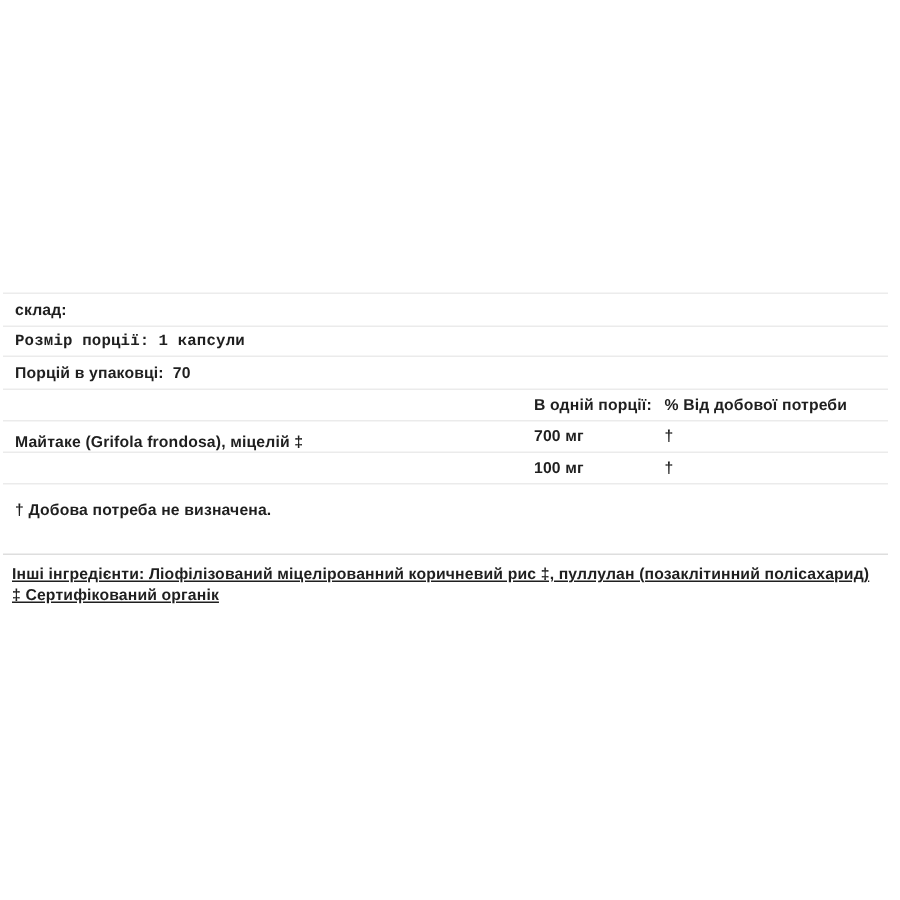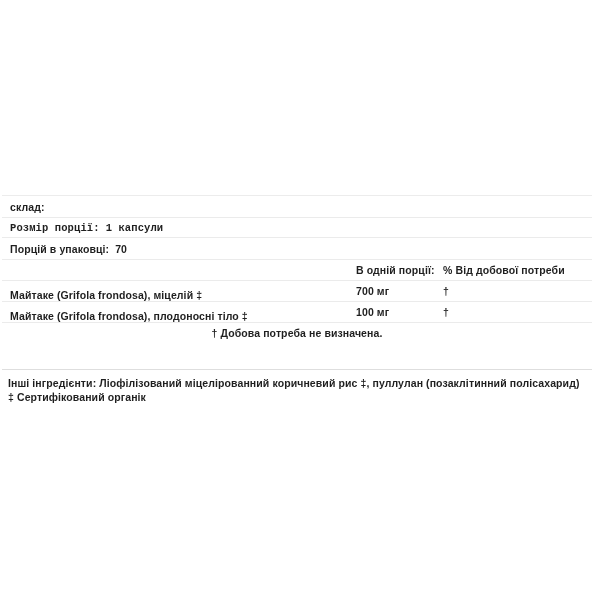--- a/index.html
+++ b/index.html
@@ -37,28 +37,29 @@
   .r-data    { height: 21px; align-items: flex-end; }
   .col-amount { position: absolute; left: 319px; top: 50%; transform: translateY(-50%); margin-left: 35px; }
   .col-dv     { position: absolute; left: 441px; top: 50%; transform: translateY(-50%); }
   .gapval { margin-left: 6px; }
   .footnotes {
     border-bottom: 1px solid #dedede;
     box-sizing: border-box;
     height: 47px;
     padding: 4px 8px 17px 8px;
     display: flex;
-    flex-direction: row;
+    flex-direction: column;
     justify-content: space-around;
   }
   .footnote-line { line-height: 12px; }
   .other-ingredients {
     padding: 6px 10px 0 6px;
     line-height: 14px;
     max-width: 578px;
+    text-decoration: underline;
   }
 </style>
 </head>
 <body>
 
 <div class="label-panel">
 
   <div class="row first r-title">
     <span>склад:</span>
   </div>
@@ -78,21 +79,20 @@
     <span class="col-dv">% Від добової потреби</span>
   </div>
 
   <div class="row r-data">
     <span>Майтаке (Grifola frondosa), міцелій ‡</span>
     <span class="col-amount">700 мг</span>
     <span class="col-dv">†</span>
   </div>
 
   <div class="row r-data">
-    <span>Майтаке (Grifola frondosa), плодоносні тіло ‡</span>
     <span class="col-amount">100 мг</span>
     <span class="col-dv">†</span>
   </div>
 
   <div class="footnotes">
     <div class="footnote-line">† Добова потреба не визначена.</div>
   </div>
 
   <div class="other-ingredients">Інші інгредієнти: Ліофілізований міцелірованний коричневий рис ‡, пуллулан (позаклітинний полісахарид) ‡ Сертифікований органік</div>
 

